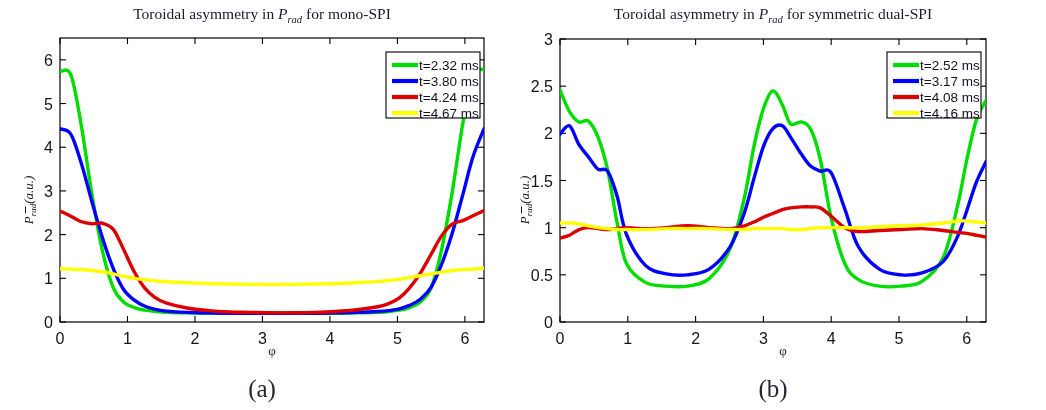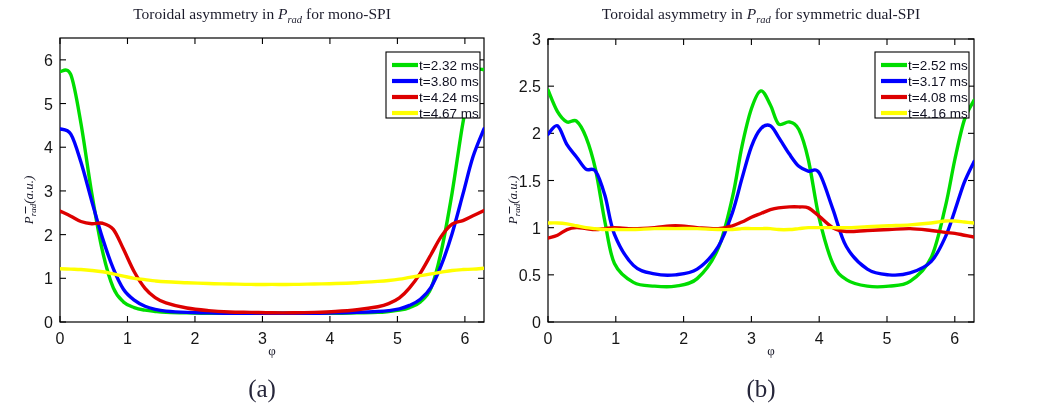--- a/index.html
+++ b/index.html
@@ -4,21 +4,21 @@
 <style>
   html,body{margin:0;padding:0;}
   body{
     width:1046px;height:410px;background:#ffffff;
     font-family:"Liberation Serif", serif;
     overflow:hidden;
   }
   .figure{position:relative;width:1046px;height:410px;}
   .panel{position:absolute;top:0;height:330px;width:523px;text-decoration:underline;}
   .panel.left{left:0;}
-  .panel.right{left:493px;}
+  .panel.right{left:505px;}
   .panel-svg{display:block;width:523px;height:410px;}
   .title-text{font-family:"Liberation Serif", serif;font-size:15.5px;fill:#1b1b2b;}
   .tick-text{font-family:"Liberation Sans", sans-serif;font-size:16px;fill:#151515;}
   .axis-label{font-family:"Liberation Serif", serif;font-size:13px;fill:#1b1b2b;}
   .legend-text{font-family:"Liberation Sans", sans-serif;font-size:13.5px;fill:#101020;}
   .caption-text{font-family:"Liberation Serif", serif;font-size:25px;fill:#26263a;}
   .frame{fill:none;stroke:#000000;stroke-width:1.2;}
   .tickmark{stroke:#000000;stroke-width:1.1;}
   .curve{fill:none;stroke-width:3.4;stroke-linejoin:round;stroke-linecap:round;}
   .legend-box{fill:#ffffff;stroke:#000000;stroke-width:1.1;}

